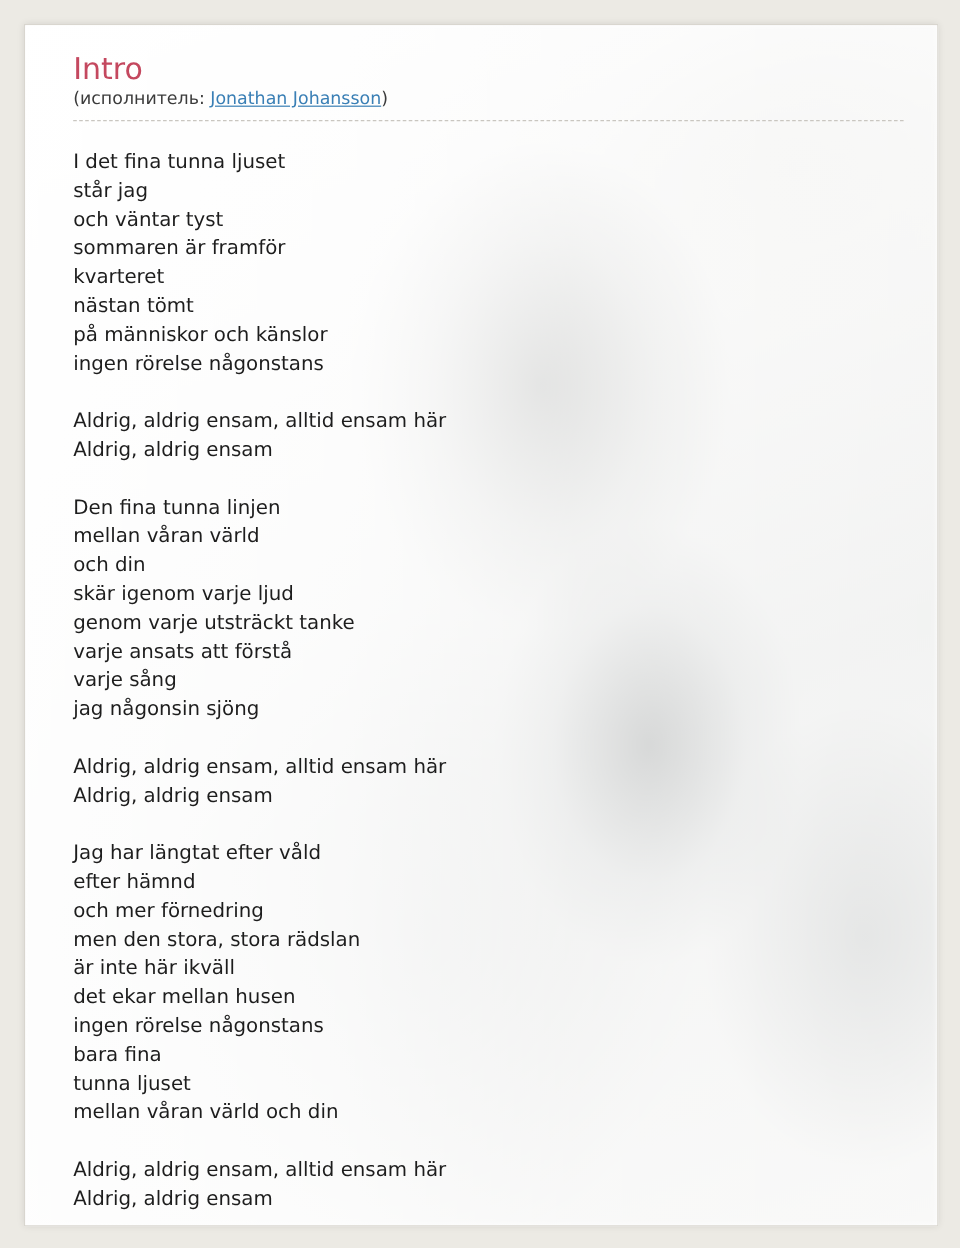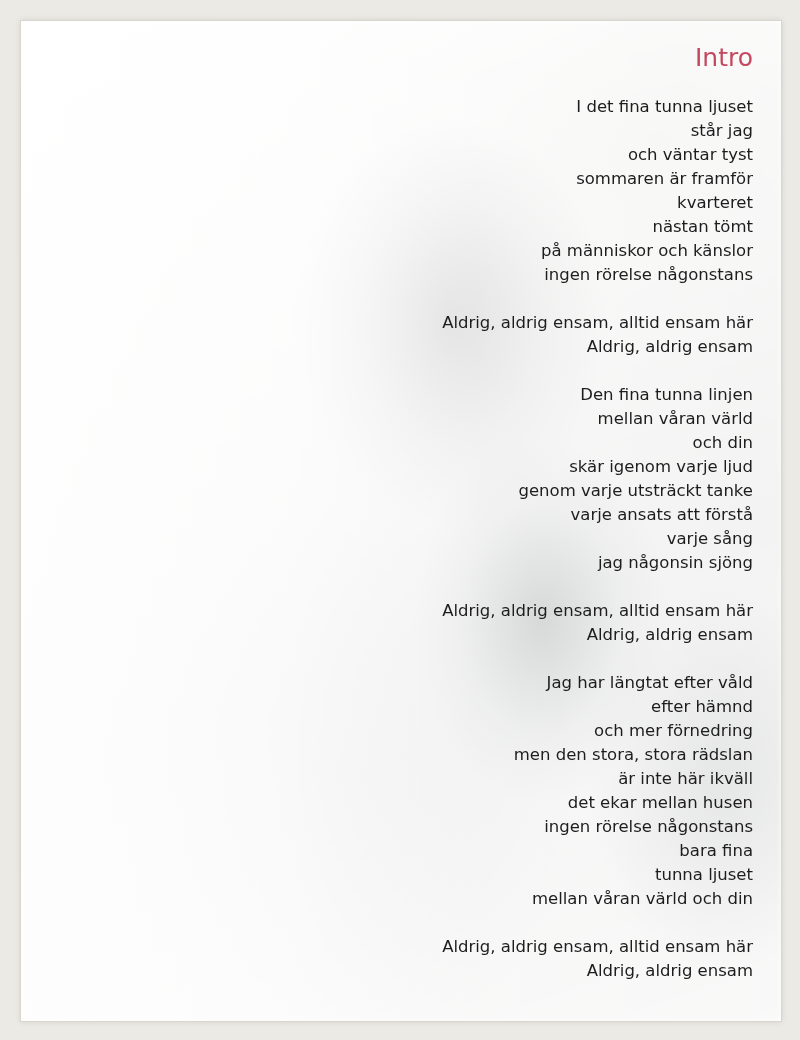--- a/index.html
+++ b/index.html
@@ -40,21 +40,20 @@
   .bg-veil {
     position: absolute;
     inset: 0;
     background: linear-gradient(90deg, rgba(255,255,255,0.92) 0%, rgba(255,255,255,0.80) 35%, rgba(255,255,255,0.55) 60%, rgba(255,255,255,0.45) 100%);
   }
   .content {
     position: absolute;
     inset: 0;
     padding: 22px 28px 16px 20px;
     box-sizing: border-box;
-    text-align: right;
   }
   .title {
     font-size: 25px;
     color: #c4485f;
     font-weight: normal;
     margin: 0 0 2px 20px;
     line-height: 1.2;
   }
   .subtitle {
     margin: 0 0 0 20px;
@@ -79,20 +78,23 @@
 </head>
 <body>
 
 <div class="page-frame">
   <div class="bg-photo"></div>
   <div class="bg-veil"></div>
 
   <div class="content">
     <h1 class="title">Intro</h1>
 
+    <div class="subtitle">
+      <span>(исполнитель: </span><a href="#">Jonathan Johansson</a><span>)</span>
+    </div>
 
     <div class="lyrics">I det fina tunna ljuset
 står jag
 och väntar tyst
 sommaren är framför
 kvarteret
 nästan tömt
 på människor och känslor
 ingen rörelse någonstans
 

